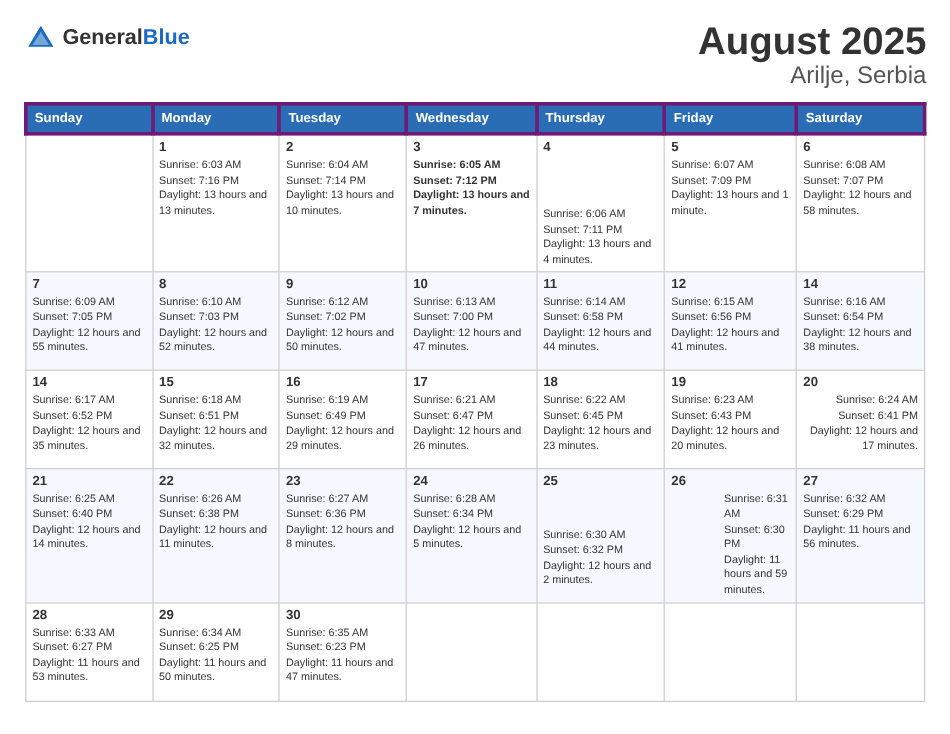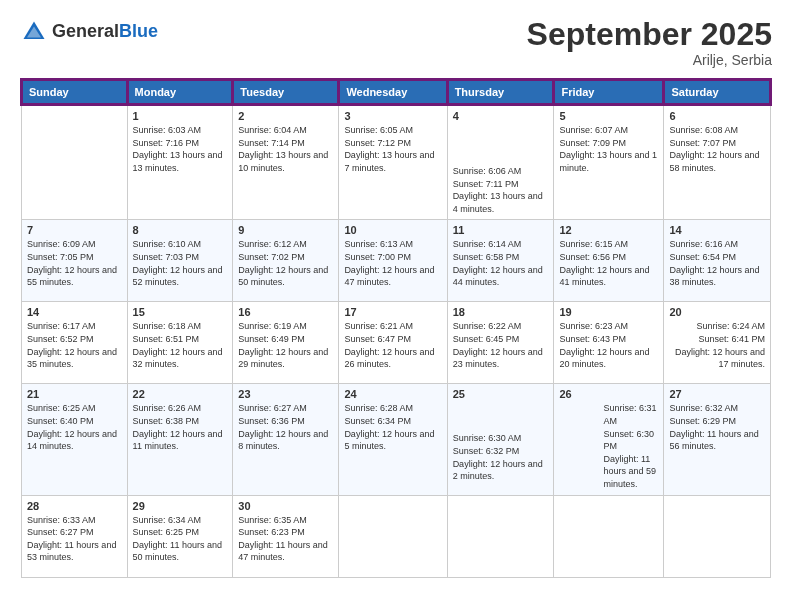--- a/index.html
+++ b/index.html
@@ -40,21 +40,21 @@
     .title-block {
       text-align: right;
     }
     .month-title {
       font-size: 32px;
       font-weight: bold;
       color: #333;
       line-height: 1;
     }
     .location {
-      font-size: 14px;
+      font-size: 20px;
       color: #555;
       margin-top: 2px;
     }
     .calendar {
       width: 100%;
       border-collapse: collapse;
       font-size: 10px;
     }
     .calendar thead th {
       background-color: #2a6db5;
@@ -98,21 +98,21 @@
     <div class="logo">
       <svg class="logo-icon" viewBox="0 0 40 40">
         <polygon points="20,5 35,30 5,30" fill="#1a6bbf"></polygon>
         <polygon points="20,12 30,28 10,28" fill="#fff" opacity="0.4"></polygon>
       </svg>
       <div>
         <div><span class="logo-text">General</span><span class="logo-text logo-blue">Blue</span></div>
       </div>
     </div>
     <div class="title-block">
-      <div class="month-title">September 2025</div>
+      <div class="month-title">August 2025</div>
       <div class="location">Arilje, Serbia</div>
     </div>
   </div>
 
   <table class="calendar">
     <thead>
       <tr id="header-row">
           <th>Sunday</th>
           <th>Monday</th>
           <th>Tuesday</th>
@@ -132,21 +132,21 @@
 Daylight: 13 hours and 13 minutes.</div>
           </td>
           <td>
             <div class="day-number">2</div>
             <div class="day-info" style="white-space: pre-line;">Sunrise: 6:04 AM
 Sunset: 7:14 PM
 Daylight: 13 hours and 10 minutes.</div>
           </td>
           <td>
             <div class="day-number">3</div>
-            <div class="day-info" style="white-space: pre-line;">Sunrise: 6:05 AM
+            <div class="day-info" style="white-space: pre-line; font-weight: bold;">Sunrise: 6:05 AM
 Sunset: 7:12 PM
 Daylight: 13 hours and 7 minutes.</div>
           </td>
           <td>
             <div class="day-number">4</div>
             <div class="day-info" style="white-space: pre-line; margin-top: 43px;">Sunrise: 6:06 AM
 Sunset: 7:11 PM
 Daylight: 13 hours and 4 minutes.</div>
           </td>
           <td>

